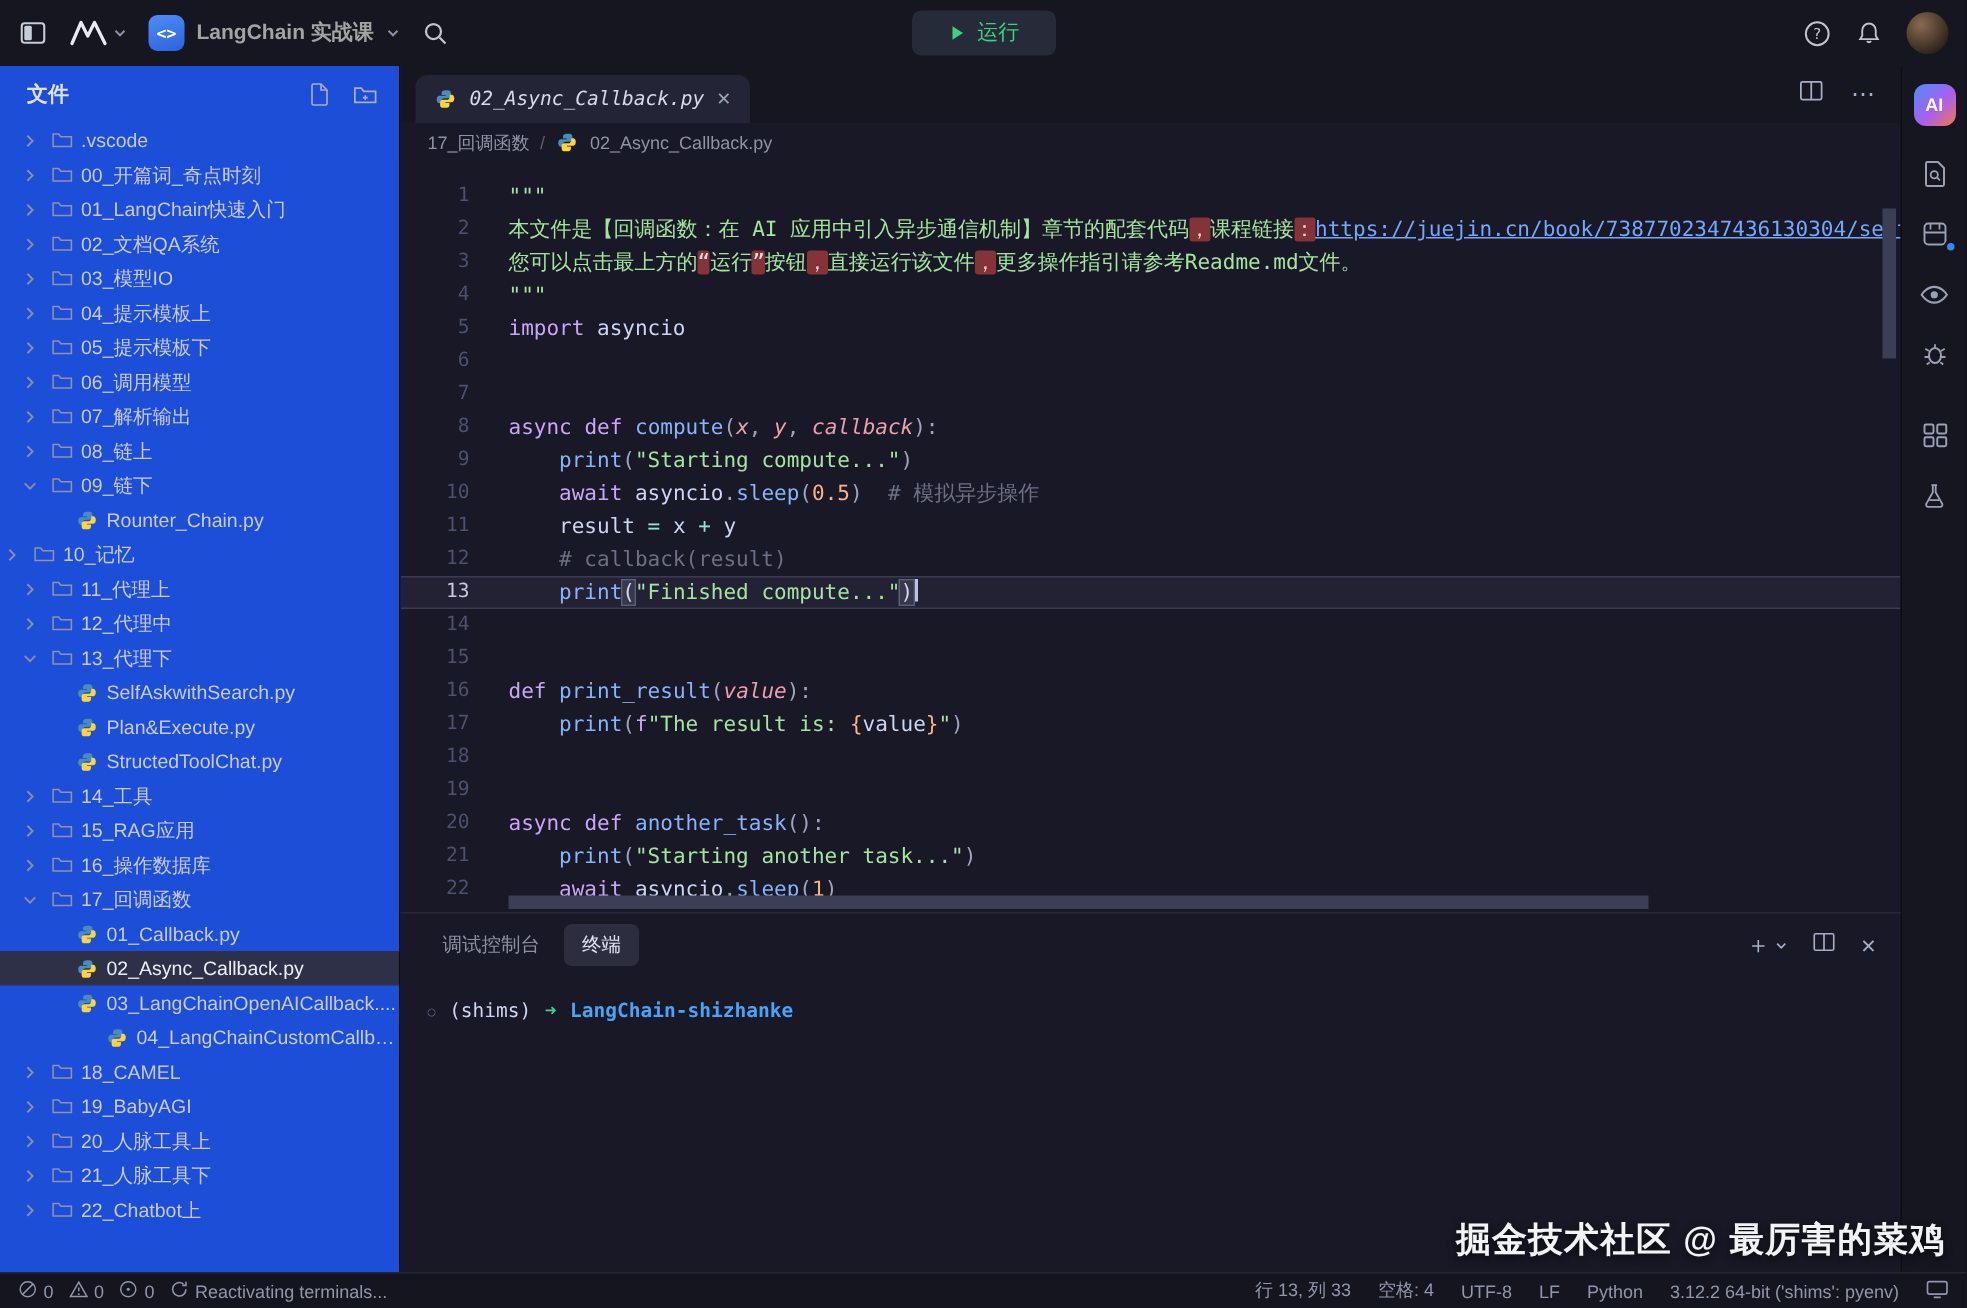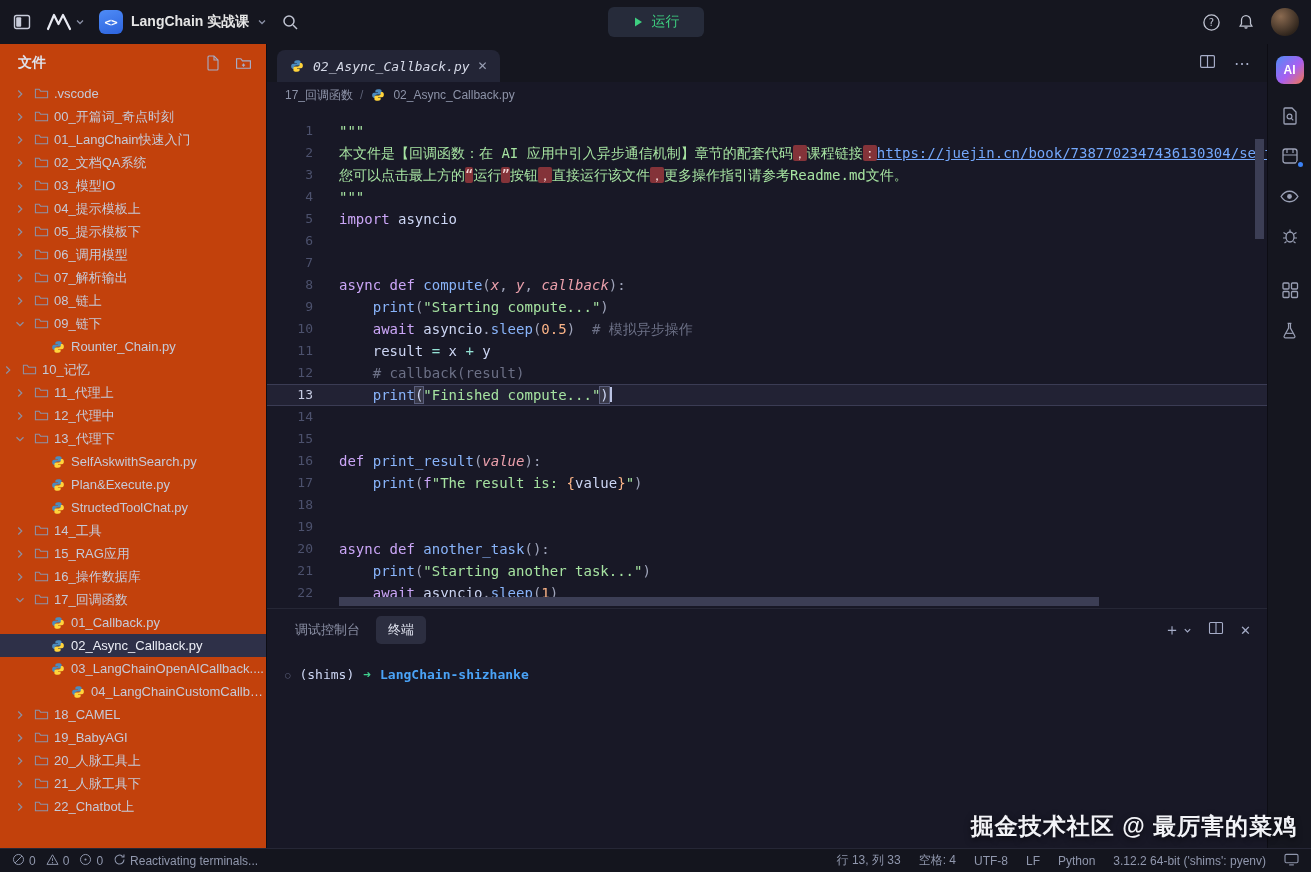--- a/index.html
+++ b/index.html
@@ -9,34 +9,34 @@
 
   
   .titlebar { position:absolute; top:0; left:0; right:0; height:44px; background:#15161f;
     display:flex; align-items:center; padding:0 12px; z-index:20; }
   .tb-left { display:flex; align-items:center; gap:14px; }
   .tb-iconbtn { display:flex; align-items:center; gap:3px; cursor:pointer; }
   .project { display:flex; align-items:center; gap:8px; cursor:pointer; }
   .proj-icon { width:24px; height:24px; border-radius:6px; background:linear-gradient(160deg,#4f8cf7,#2c63dd);
     color:#fff; font-size:11px; font-weight:bold; display:flex; align-items:center; justify-content:center;
     font-family:"DejaVu Sans Mono",monospace; }
-  .proj-name { color:#e5e5e5; font-size:14px; font-weight:600; }
+  .proj-name { color:#a3a3a3; font-size:14px; font-weight:600; }
   .run-btn { position:absolute; left:50%; transform:translateX(-50%); top:7px; height:30px;
     background:#262b3a; border:none; border-radius:6px; display:flex; align-items:center; gap:8px;
     padding:0 24px; cursor:pointer; }
   .run-btn span { color:#3ecf80; font-size:14px; }
   .tb-right { margin-left:auto; display:flex; align-items:center; gap:16px; }
   .avatar { width:28px; height:28px; border-radius:50%;
     background:radial-gradient(circle at 35% 30%, #8a6a50, #2e241c 75%); cursor:pointer; }
 
   
   .bodyrow { position:absolute; top:44px; left:0; right:0; bottom:24px; display:flex; }
 
   
-  .sidebar { width:267px; flex:none; background:#c2410c; border-right:1px solid #0d0d14;
+  .sidebar { width:267px; flex:none; background:#1d4ed8; border-right:1px solid #0d0d14;
     display:flex; flex-direction:column; overflow:hidden; }
   .sb-head { height:38px; flex:none; display:flex; align-items:center; padding:0 14px 0 18px; gap:14px; }
   .sb-title { color:#dfe2ec; font-size:14px; font-weight:600; margin-right:auto; }
   .sb-act { display:flex; align-items:center; cursor:pointer; }
   .tree { flex:1; overflow:hidden; }
   .tree-row { height:23px; display:flex; align-items:center; gap:5px; font-size:13px; color:#c6cad8;
     cursor:pointer; white-space:nowrap; overflow:hidden; }
   .tree-row.selected { background:#2e3048; color:#eceef6; }
   .tw { width:16px; height:16px; flex:none; display:flex; align-items:center; justify-content:center; }
   .ticon { width:16px; height:16px; flex:none; display:flex; align-items:center; justify-content:center; }

